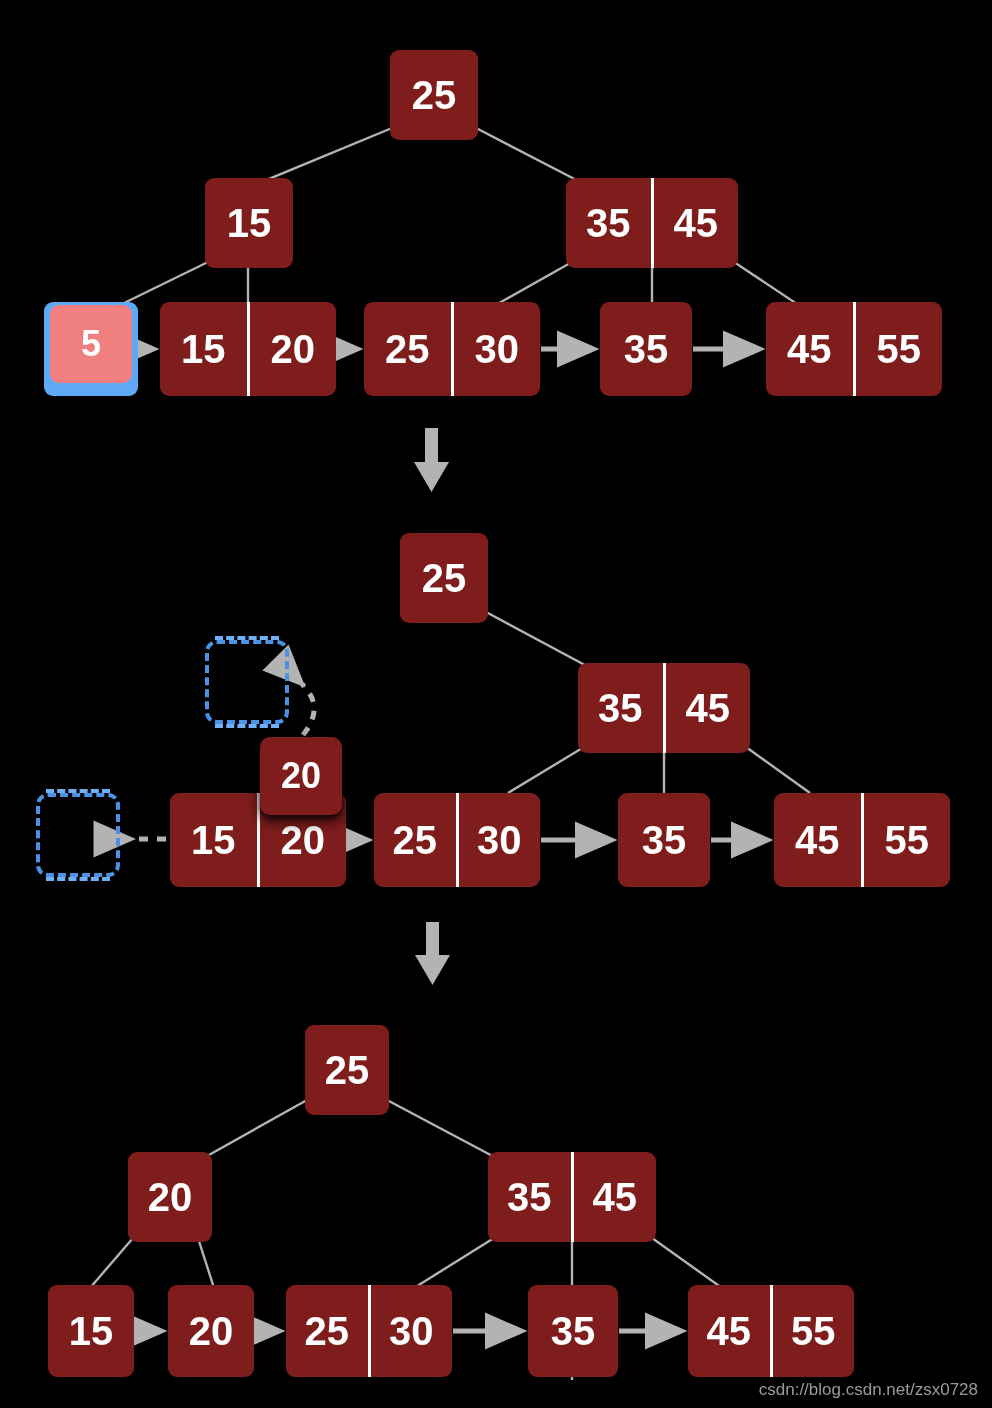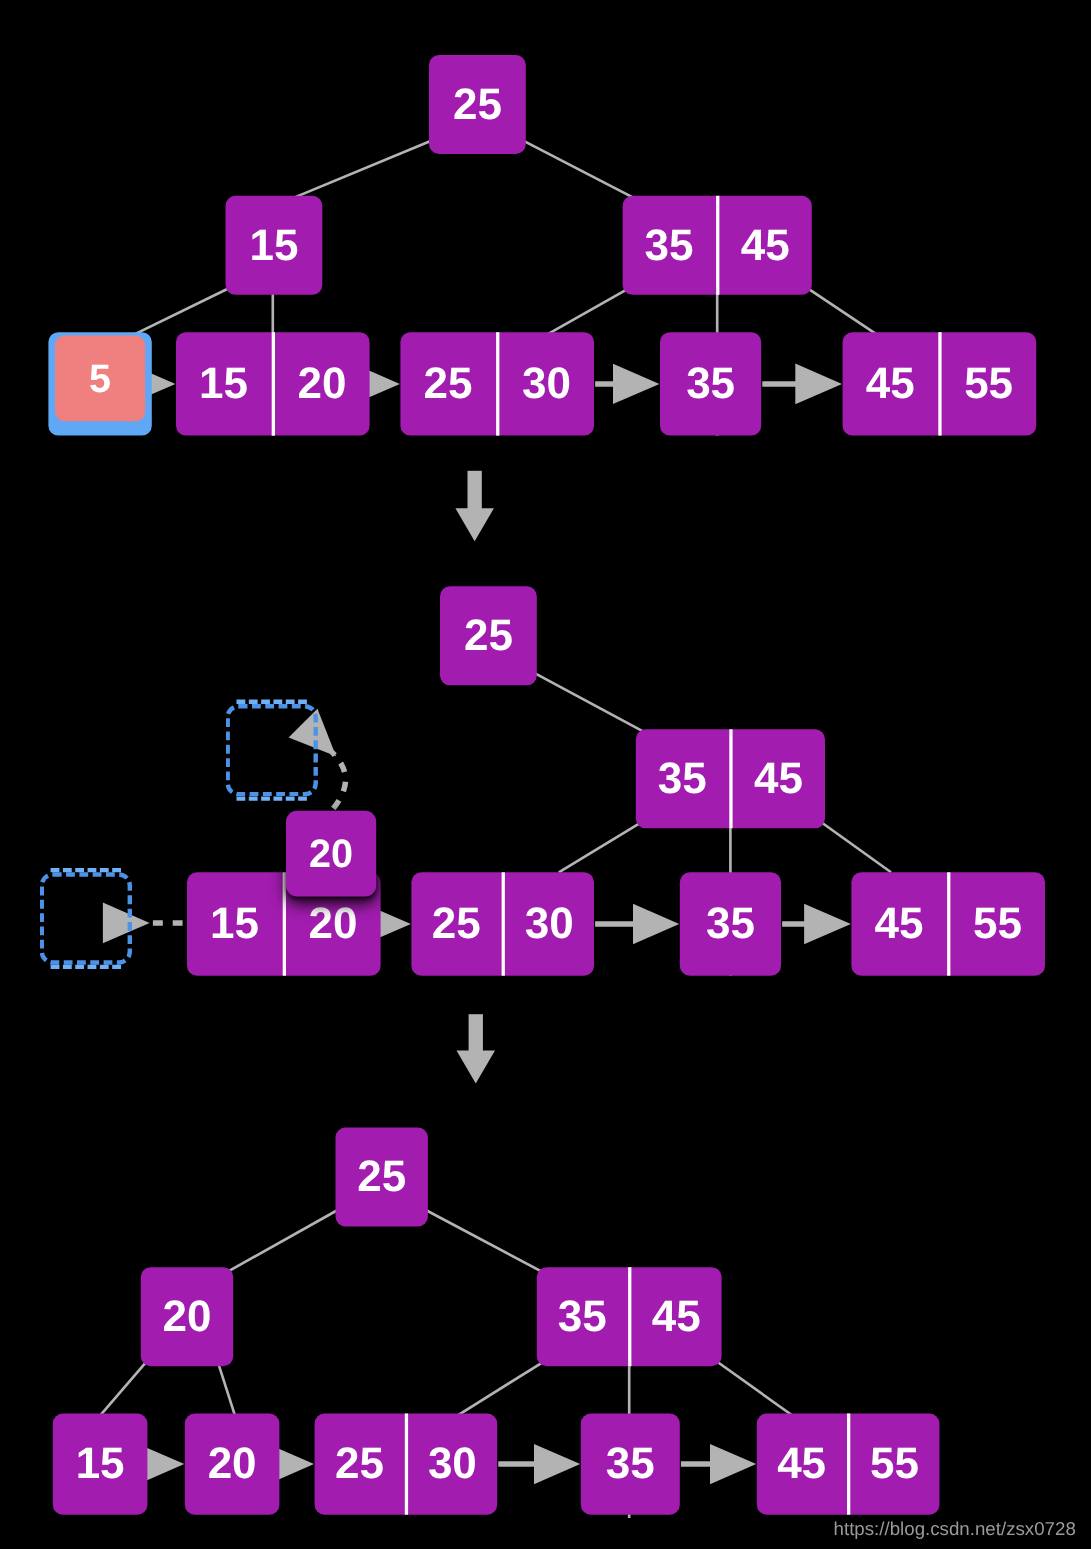--- a/index.html
+++ b/index.html
@@ -29,21 +29,21 @@
     height: 1408px;
     pointer-events: none;
     z-index: 1;
   }
   .node {
     position: absolute;
     box-sizing: border-box;
     display: flex;
     flex-direction: row;
     align-items: stretch;
-    background: #a21caf;
+    background: #7f1d1d;
     border-radius: 9px;
     z-index: 3;
   }
   .node .cell {
     flex: 1 1 0;
     display: flex;
     align-items: center;
     justify-content: center;
     color: #FFFFFF;
     font-weight: bold;
@@ -263,14 +263,14 @@
         <div class="cell" style="font-size: 40px;">45</div>
         <div class="cell" style="font-size: 40px;">55</div>
       </div>
     </div>
 
   <div id="ghosts">
       <div class="ghost-box" style="left: 205px; top: 640px; width: 84px; height: 84px;"></div>
       <div class="ghost-box" style="left: 36px; top: 793px; width: 84px; height: 84px;"></div>
     </div>
 
-  <div class="watermark" style="right:14px; bottom:8px;">https://blog.csdn.net/zsx0728</div>
+  <div class="watermark" style="right:14px; bottom:8px;">csdn://blog.csdn.net/zsx0728</div>
 </div>
 
 </body></html>

